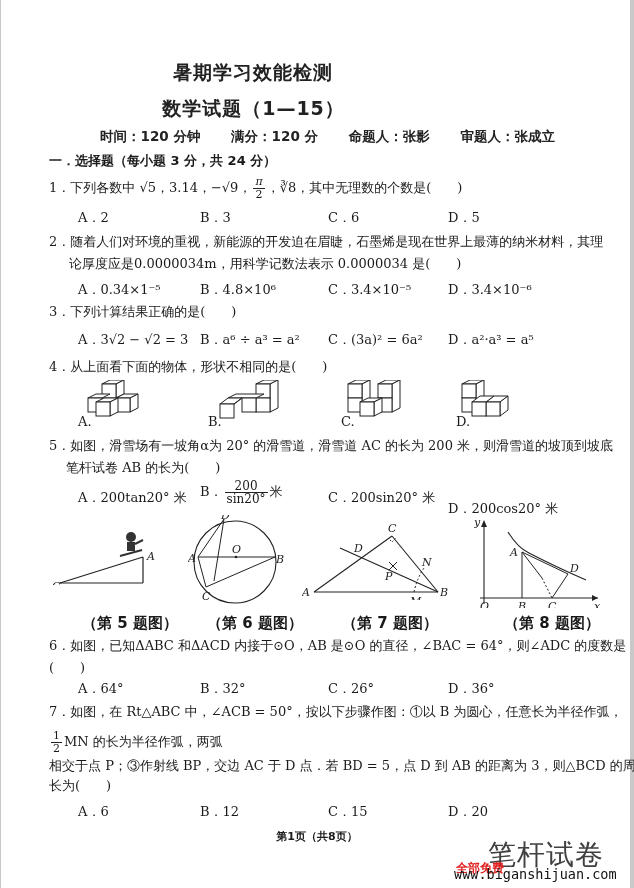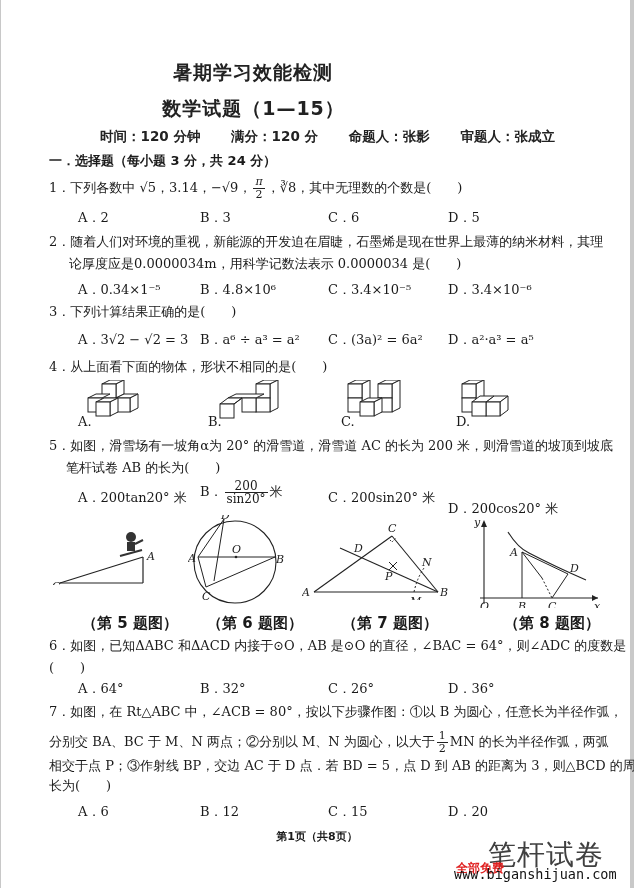--- a/index.html
+++ b/index.html
@@ -218,24 +218,24 @@
 <div class="abs q" style="top:637px;">
   <span>6．</span><span>如图，已知ΔABC 和ΔACD 内接于⊙O，AB 是⊙O 的直径，∠BAC = 64°，则∠ADC 的度数是</span>
 </div>
 <div class="abs q" style="top:659px;">(　　)</div>
 <div class="abs opt oA" style="top:680px;">A．64°</div>
 <div class="abs opt oB" style="top:680px;">B．32°</div>
 <div class="abs opt oC" style="top:680px;">C．26°</div>
 <div class="abs opt oD" style="top:680px;">D．36°</div>
 
 <div class="abs q" style="top:703px;">
-  <span>7．</span><span>如图，在 Rt△ABC 中，∠ACB = 80°，按以下步骤作图：①以 B 为圆心，任意长为半径作弧，</span>
+  <span>7．</span><span>如图，在 Rt△ABC 中，∠ACB = 50°，按以下步骤作图：①以 B 为圆心，任意长为半径作弧，</span>
 </div>
 <div class="abs q" style="top:730px;">
-  <span>分别交 BA、BC 于 M、N 两点；②分别以 M、N 为圆心，以大于</span><span class="frac"><span class="num">1</span><span class="den">2</span></span><span>MN 的长为半径作弧，两弧</span>
+  <span class="frac"><span class="num">1</span><span class="den">2</span></span><span>MN 的长为半径作弧，两弧</span>
 </div>
 <div class="abs q" style="top:757px;">相交于点 P；③作射线 BP，交边 AC 于 D 点．若 BD = 5，点 D 到 AB 的距离为 3，则△BCD 的周</div>
 <div class="abs q" style="top:777px;">长为(　　)</div>
 <div class="abs opt oA" style="top:803px;">A．6</div>
 <div class="abs opt oB" style="top:803px;">B．12</div>
 <div class="abs opt oC" style="top:803px;">C．15</div>
 <div class="abs opt oD" style="top:803px;">D．20</div>
 
 <div class="abs footer">第1页（共8页）</div>
 

